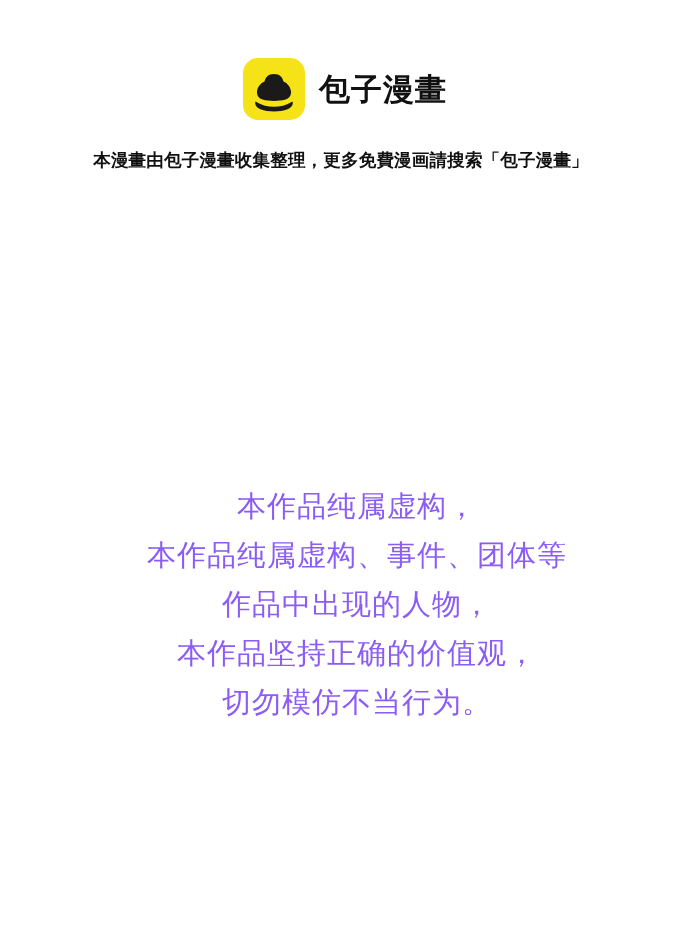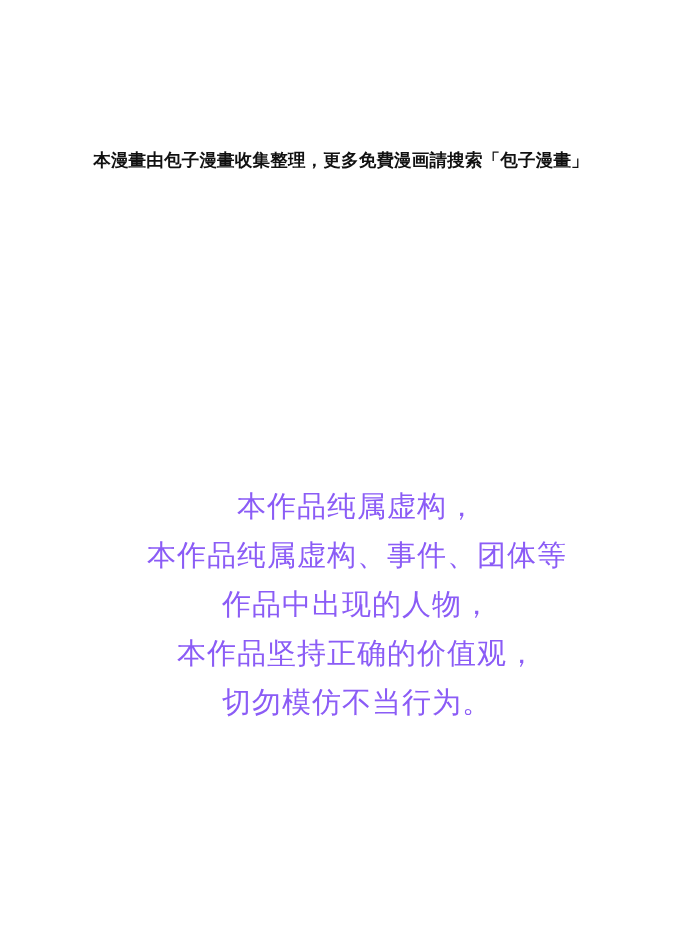--- a/index.html
+++ b/index.html
@@ -83,20 +83,29 @@
   .disclaimer .line {
     display: block;
     white-space: nowrap;
   }
 </style>
 </head>
 <body>
 
 <div class="page">
 
+  <div class="brand-row">
+    <div class="brand-logo">
+      <svg width="62" height="62" viewBox="0 0 62 62" aria-hidden="true">
+        <path d="M31 16 C25 16 22.5 19.5 21.5 23.5 C17.5 25 14.5 29 14 33.5 C13.6 37.5 16 40.5 19.5 41.6 C23 42.7 27 43 31 43 C35 43 39 42.7 42.5 41.6 C46 40.5 48.4 37.5 48 33.5 C47.5 29 44.5 25 40.5 23.5 C39.5 19.5 37 16 31 16 Z" fill="#1a1a1a"></path>
+        <path d="M12.5 43.5 C19 47.5 25 48.8 31 48.8 C37 48.8 43 47.5 49.5 43.5 C50.6 46.2 48.6 49.6 44.6 51.2 C40.6 52.8 35.8 53.4 31 53.4 C26.2 53.4 21.4 52.8 17.4 51.2 C13.4 49.6 11.4 46.2 12.5 43.5 Z" fill="#1a1a1a"></path>
+      </svg>
+    </div>
+    <div class="brand-title">包子漫畫</div>
+  </div>
 
   <div class="notice">本漫畫由包子漫畫收集整理，更多免費漫画請搜索「包子漫畫」</div>
 
   <div class="disclaimer">
     <span class="line">本作品纯属虚构，</span>
     <span class="line">本作品纯属虚构、事件、团体等</span>
     <span class="line">作品中出现的人物，</span>
     <span class="line">本作品坚持正确的价值观，</span>
     <span class="line">切勿模仿不当行为。</span>
   </div>

